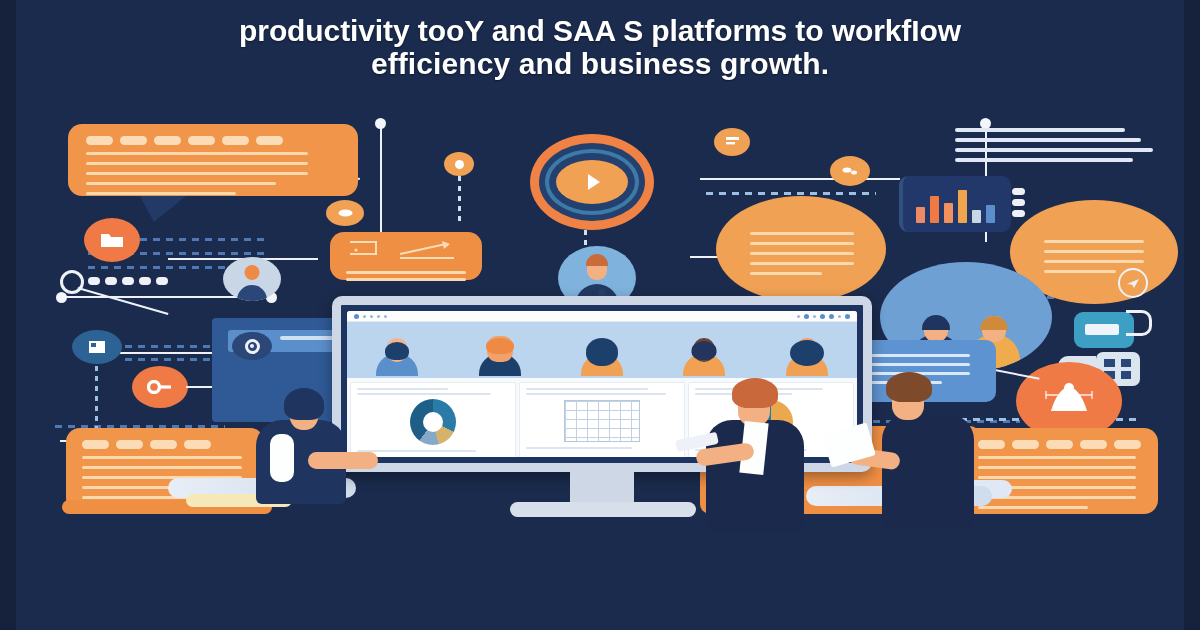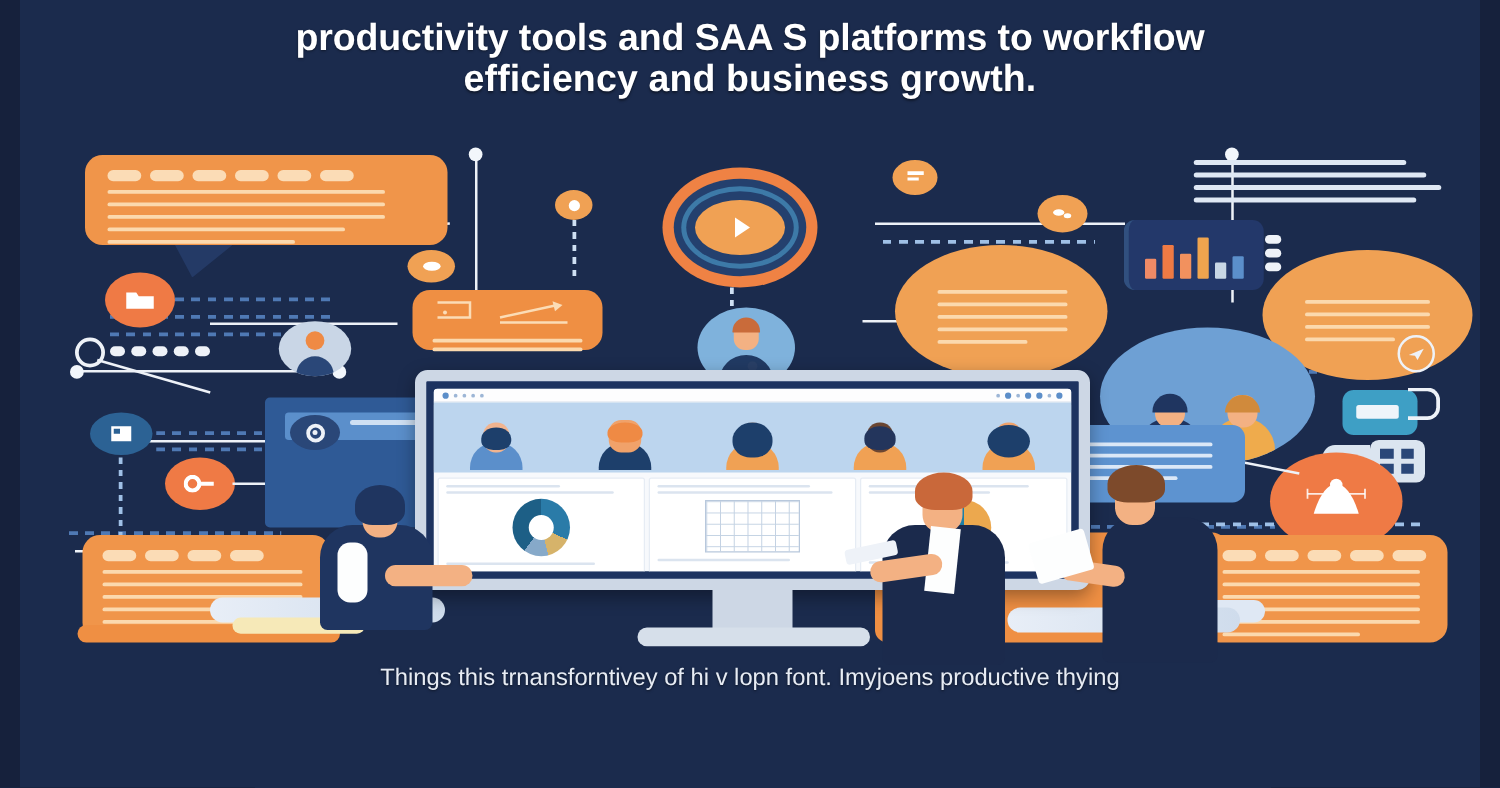--- a/index.html
+++ b/index.html
@@ -145,21 +145,21 @@
 
   .lines-stack { position:absolute; }
   .lines-stack div { background:#dfe8f4; height:4px; border-radius:2px; margin-bottom:6px;}
 </style>
 </head>
 <body>
 
 <div id="canvas">
 
   <div id="headline">
-    <span class="ln l2">productivity tools and SAA S platforms to workfIow</span>
+    <span class="ln l2">productivity tooY and SAA S platforms to workfIow</span>
     <span class="ln">efficiency   and business growth.</span>
   </div>
 
   <div class="abs solidline" style="left:60px;top:296px;width:210px;"></div>
   <div class="abs node" style="left:56px;top:292px;"></div>
   <div class="abs node" style="left:266px;top:292px;"></div>
   <div class="abs solidline" style="left:60px;top:440px;width:170px;"></div>
   <div class="abs solidline" style="left:168px;top:258px;width:150px;"></div>
   <div class="abs vline" style="left:380px;top:122px;height:120px;"></div>
   <div class="abs node" style="left:375px;top:118px;"></div>
@@ -518,18 +518,17 @@
     <div class="tline" style="width:158px;"></div>
     <div class="tline" style="width:158px;"></div>
     <div class="tline" style="width:110px;"></div>
   </div>
   <div class="abs" style="left:930px;top:480px;width:82px;height:18px;border-radius:9px;background:#dfe8f4;z-index:26;"></div>
   <div class="abs shine" style="left:806px;top:486px;width:186px;height:20px;z-index:26;"></div>
 
   <div class="abs" style="left:700px;top:426px;width:280px;height:88px;background:#ef8f43;border-radius:10px;z-index:18;"></div>
 
   <div id="caption">
-    <span class="cl">Things this trnansforntivey of hi v lopn font. Imyjoens productive thying</span>
   </div>
 
   <div class="edge-l"></div>
   <div class="edge-r"></div>
 </div>
 
 </body></html>

